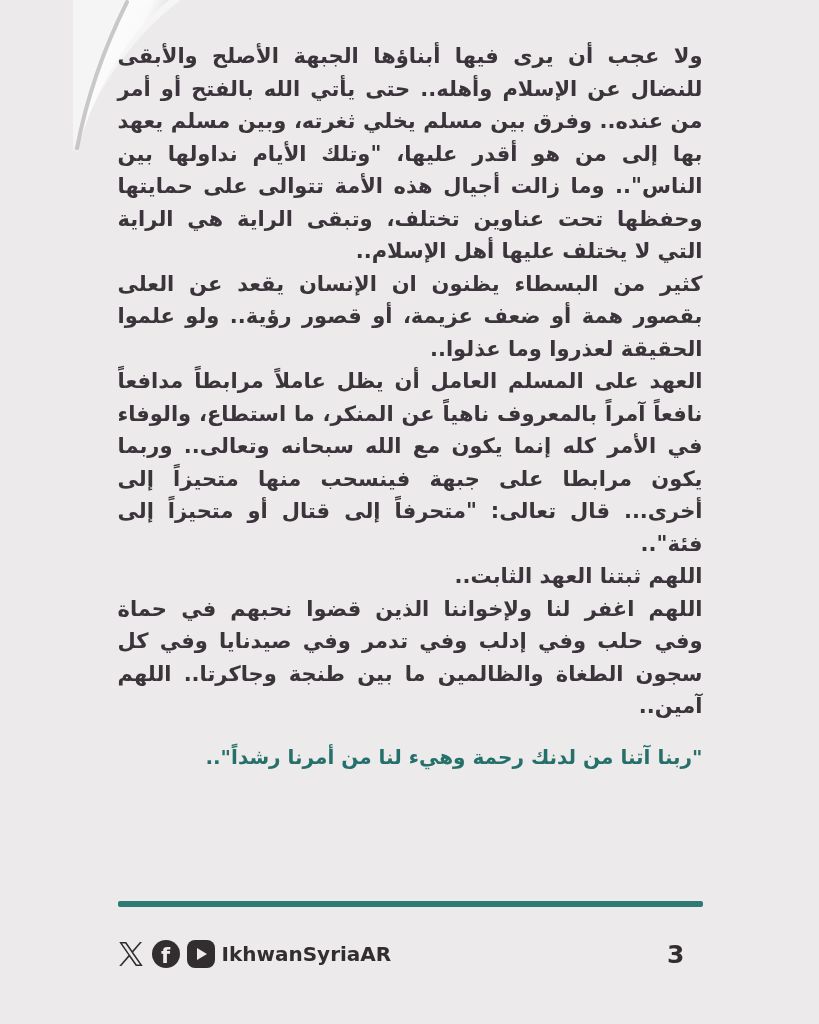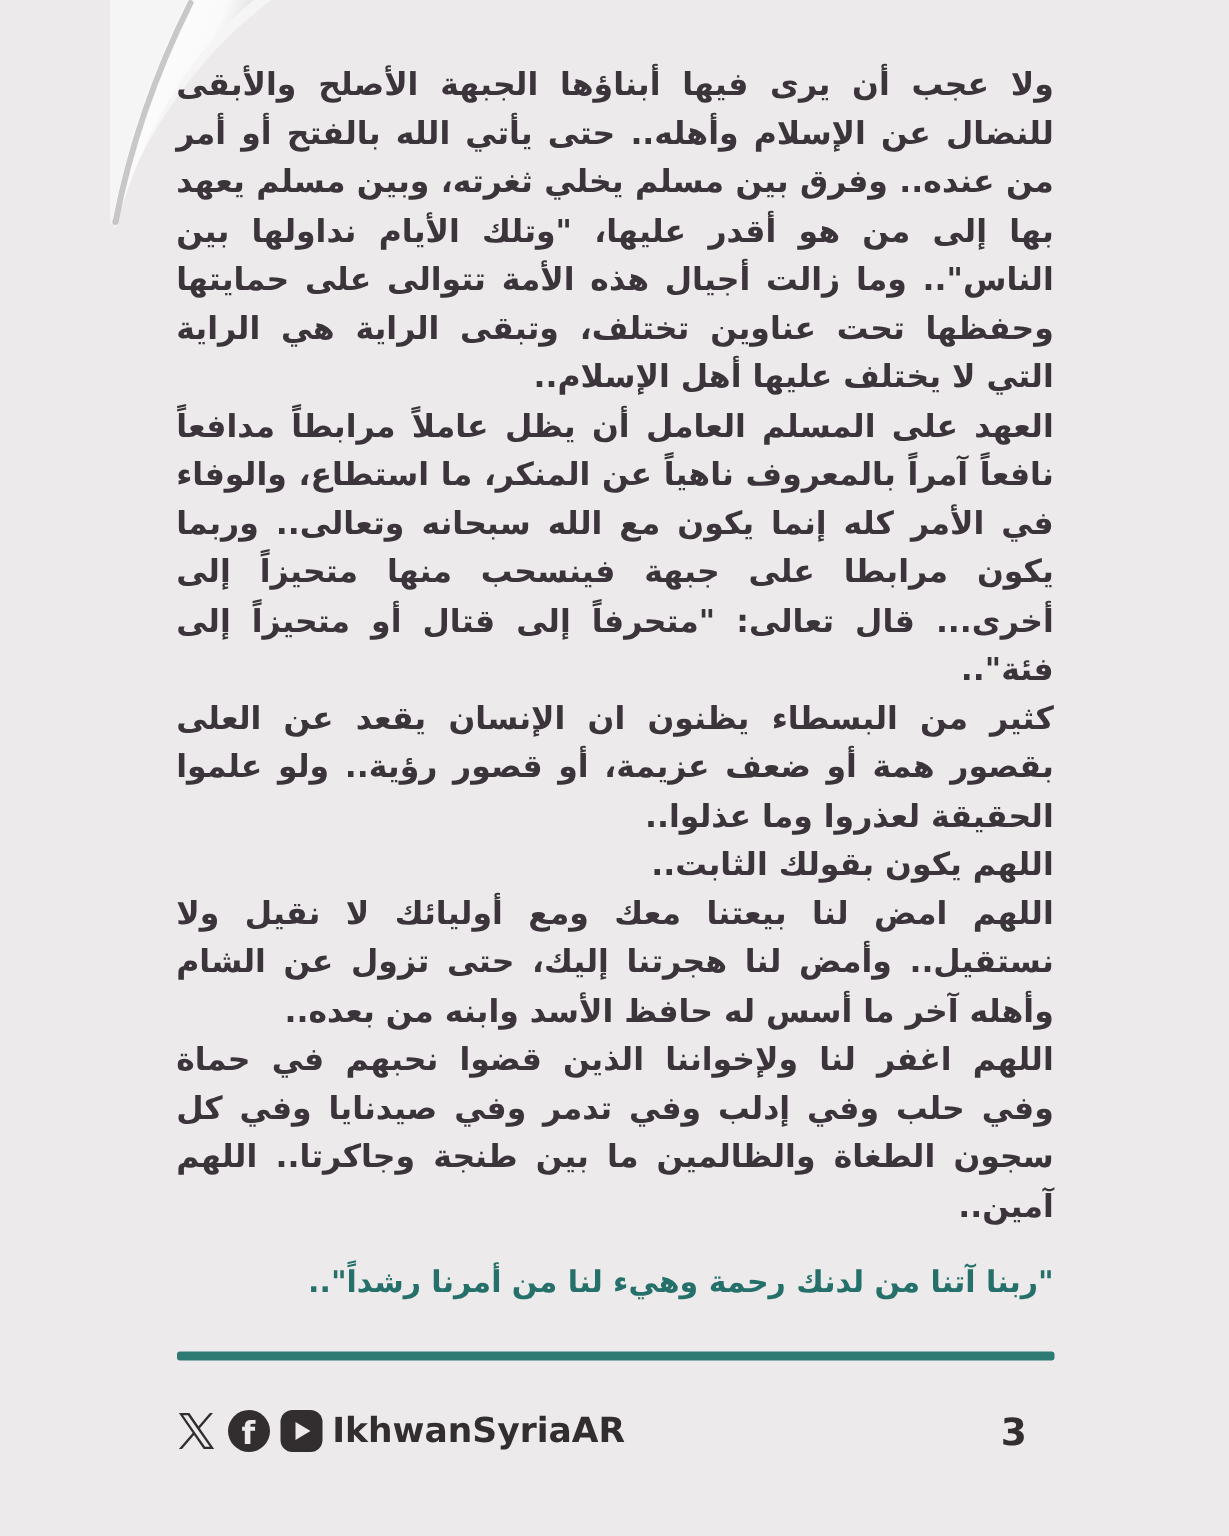--- a/index.html
+++ b/index.html
@@ -110,21 +110,21 @@
     display: block;
     width: 0;
     height: 0;
     border-style: solid;
     border-width: 6px 0 6px 10px;
     border-color: transparent transparent transparent #ECEAEA;
     margin-left: 3px;
   }
   .handle {
     margin-right: 4px;
-    font-size: 23px;
+    font-size: 20px;
     font-weight: bold;
     color: #322D2F;
   }
   .page-number {
     font-size: 25px;
     font-weight: bold;
     color: #322D2F;
     margin-right: 18px;
   }
 </style>
@@ -144,24 +144,23 @@
         </linearGradient>
       </defs>
       <path d="M0,152 L0,0 L108,0 C62,34 24,86 0,152 Z" fill="#f6f5f5"></path>
       <path d="M96,0 L52,0 C30,44 12,94 2,146 L4,152 C22,88 54,34 96,0 Z" fill="url(#curlGrad)"></path>
       <path d="M54,2 C32,46 14,96 4,148" stroke="#9f9c9c" stroke-width="4" fill="none" opacity="0.55" stroke-linecap="round"></path>
     </svg>
   </div>
 
   <main class="content">
     <p>ولا عجب أن يرى فيها أبناؤها الجبهة الأصلح والأبقى للنضال عن الإسلام وأهله.. حتى يأتي الله بالفتح أو أمر من عنده.. وفرق بين مسلم يخلي ثغرته، وبين مسلم يعهد بها إلى من هو أقدر عليها، "وتلك الأيام نداولها بين الناس".. وما زالت أجيال هذه الأمة تتوالى على حمايتها وحفظها تحت عناوين تختلف، وتبقى الراية هي الراية التي لا يختلف عليها أهل الإسلام..</p>
+    <p>كثير من البسطاء يظنون ان الإنسان يقعد عن العلى بقصور همة أو ضعف عزيمة، أو قصور رؤية.. ولو علموا الحقيقة لعذروا وما عذلوا..</p>
     <p>العهد على المسلم العامل أن يظل عاملاً مرابطاً مدافعاً نافعاً آمراً بالمعروف ناهياً عن المنكر، ما استطاع، والوفاء في الأمر كله إنما يكون مع الله سبحانه وتعالى.. وربما يكون مرابطا على جبهة فينسحب منها متحيزاً إلى أخرى... قال تعالى: "متحرفاً إلى قتال أو متحيزاً إلى فئة"..</p>
-    <p>كثير من البسطاء يظنون ان الإنسان يقعد عن العلى بقصور همة أو ضعف عزيمة، أو قصور رؤية.. ولو علموا الحقيقة لعذروا وما عذلوا..</p>
-    <p>اللهم يكون بقولك الثابت..</p>
-    <p>اللهم امض لنا بيعتنا معك ومع أوليائك لا نقيل ولا نستقيل.. وأمض لنا هجرتنا إليك، حتى تزول عن الشام وأهله آخر ما أسس له حافظ الأسد وابنه من بعده..</p>
+    <p>اللهم ثبتنا العهد الثابت..</p>
     <p>اللهم اغفر لنا ولإخواننا الذين قضوا نحبهم في حماة وفي حلب وفي إدلب وفي تدمر وفي صيدنايا وفي كل سجون الطغاة والظالمين ما بين طنجة وجاكرتا.. اللهم آمين..</p>
     <p class="quote">"ربنا آتنا من لدنك رحمة وهيء لنا من أمرنا رشداً"..</p>
   </main>
 
   <div class="divider"></div>
 
   <footer class="footer">
     <div class="social">
       <span class="icon-x">
         <svg viewBox="0 0 24 24" xmlns="http://www.w3.org/2000/svg">

